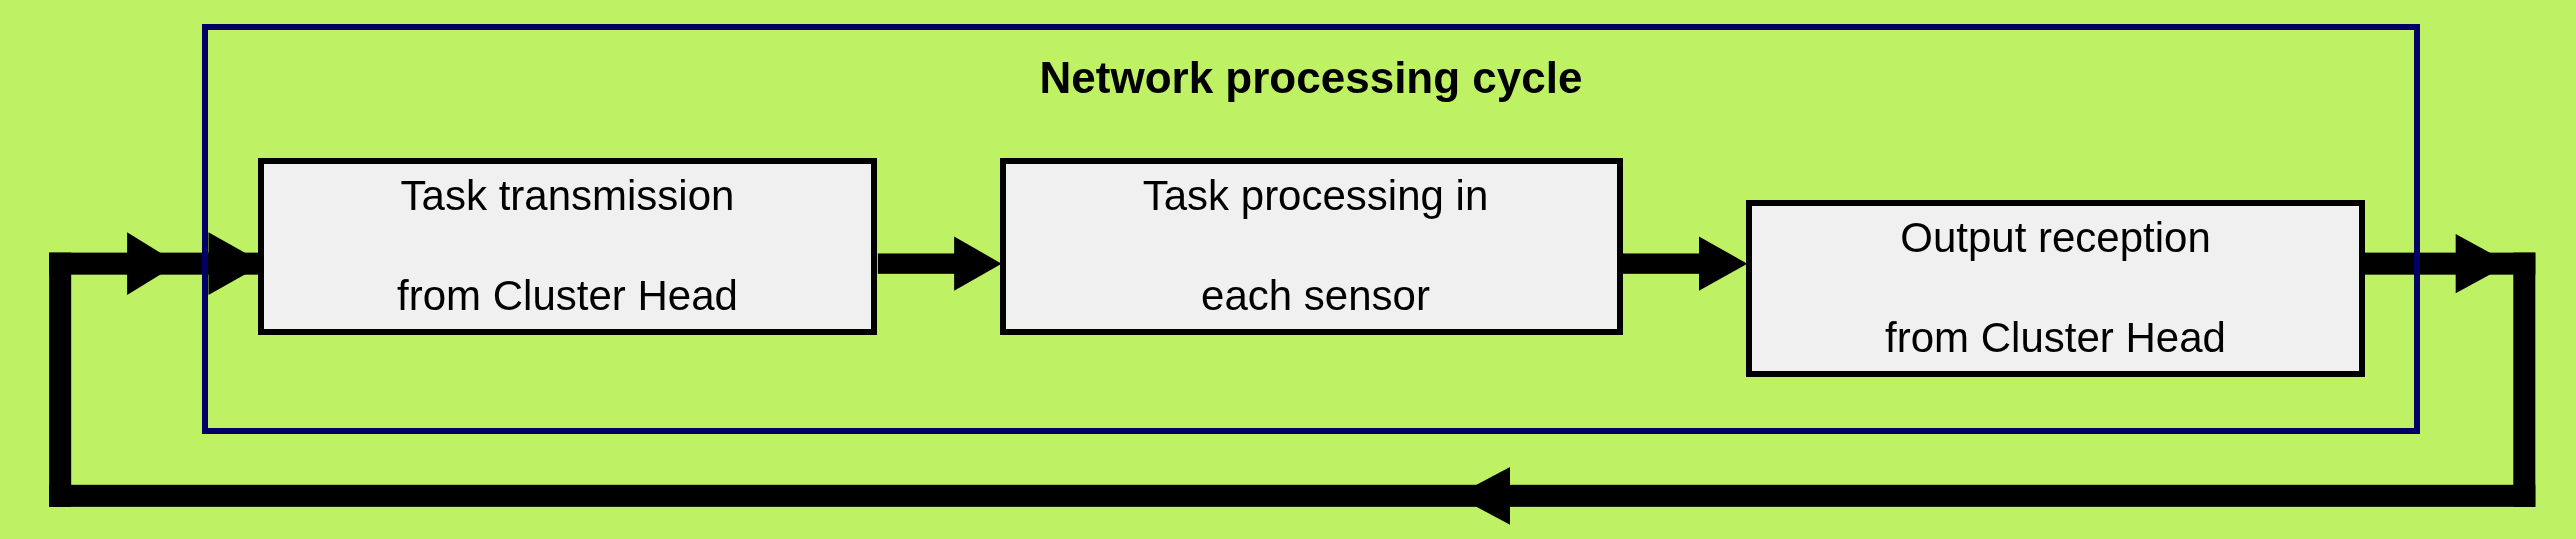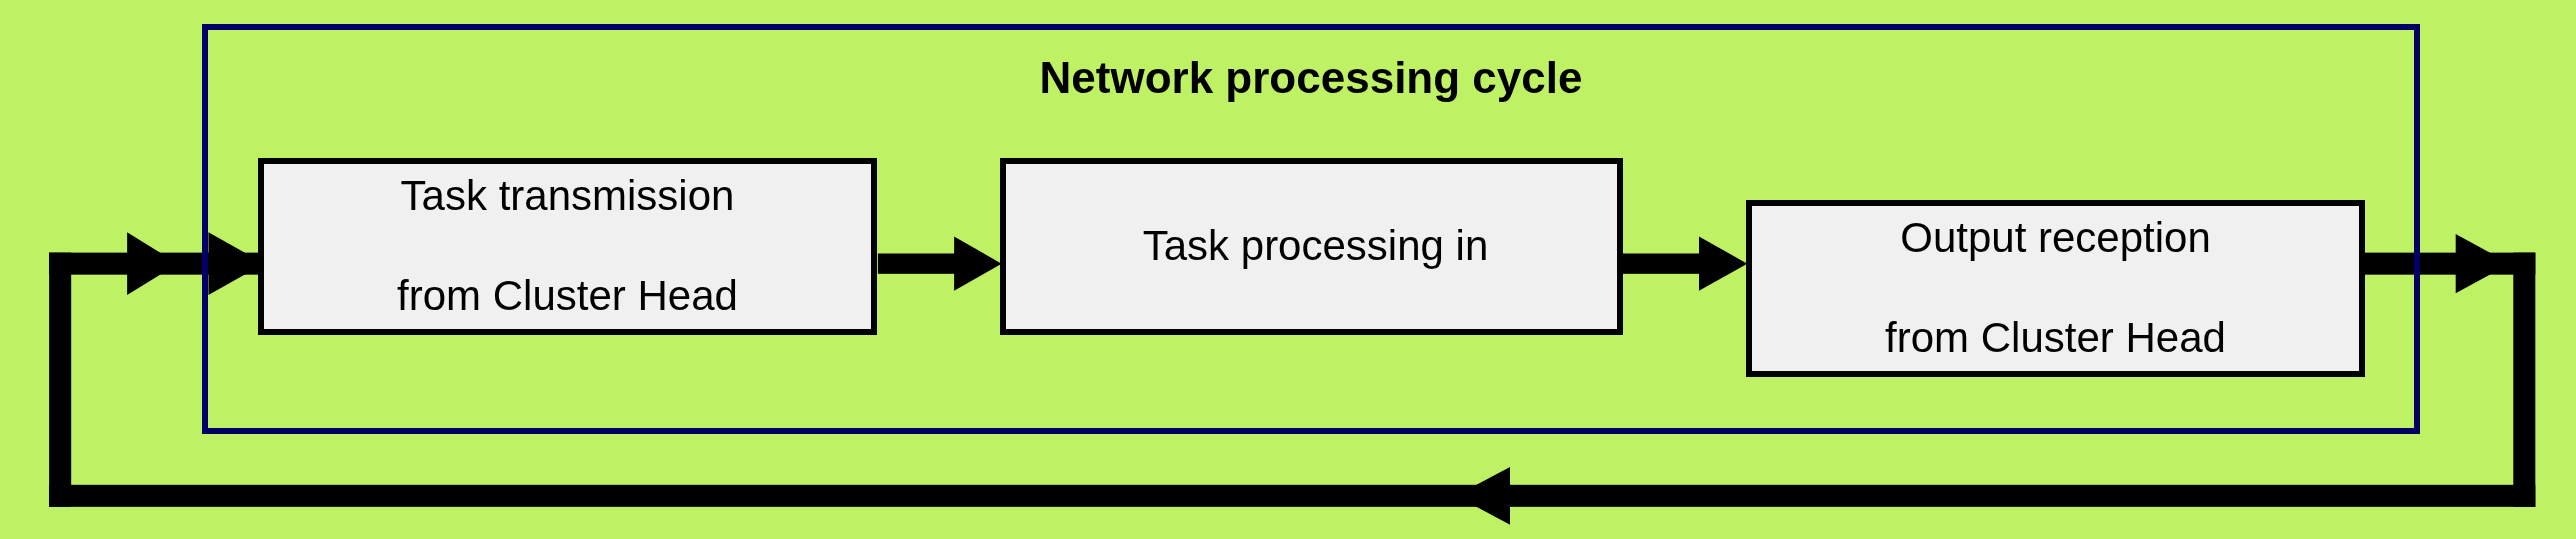--- a/index.html
+++ b/index.html
@@ -116,20 +116,21 @@
   <div class="cycle-frame"></div>
   <div class="cycle-title">Network processing cycle</div>
 
   <div id="box-1" class="stage-box">
     <span class="line">Task transmission</span>
     <span class="line">from Cluster Head</span>
   </div>
 
   <div id="box-2" class="stage-box">
     <span class="line">Task processing in</span>
+    <span class="line">each sensor</span>
   </div>
 
   <div id="box-3" class="stage-box">
     <span class="line">Output reception</span>
     <span class="line">from Cluster Head</span>
   </div>
 
 </div>
 
 

